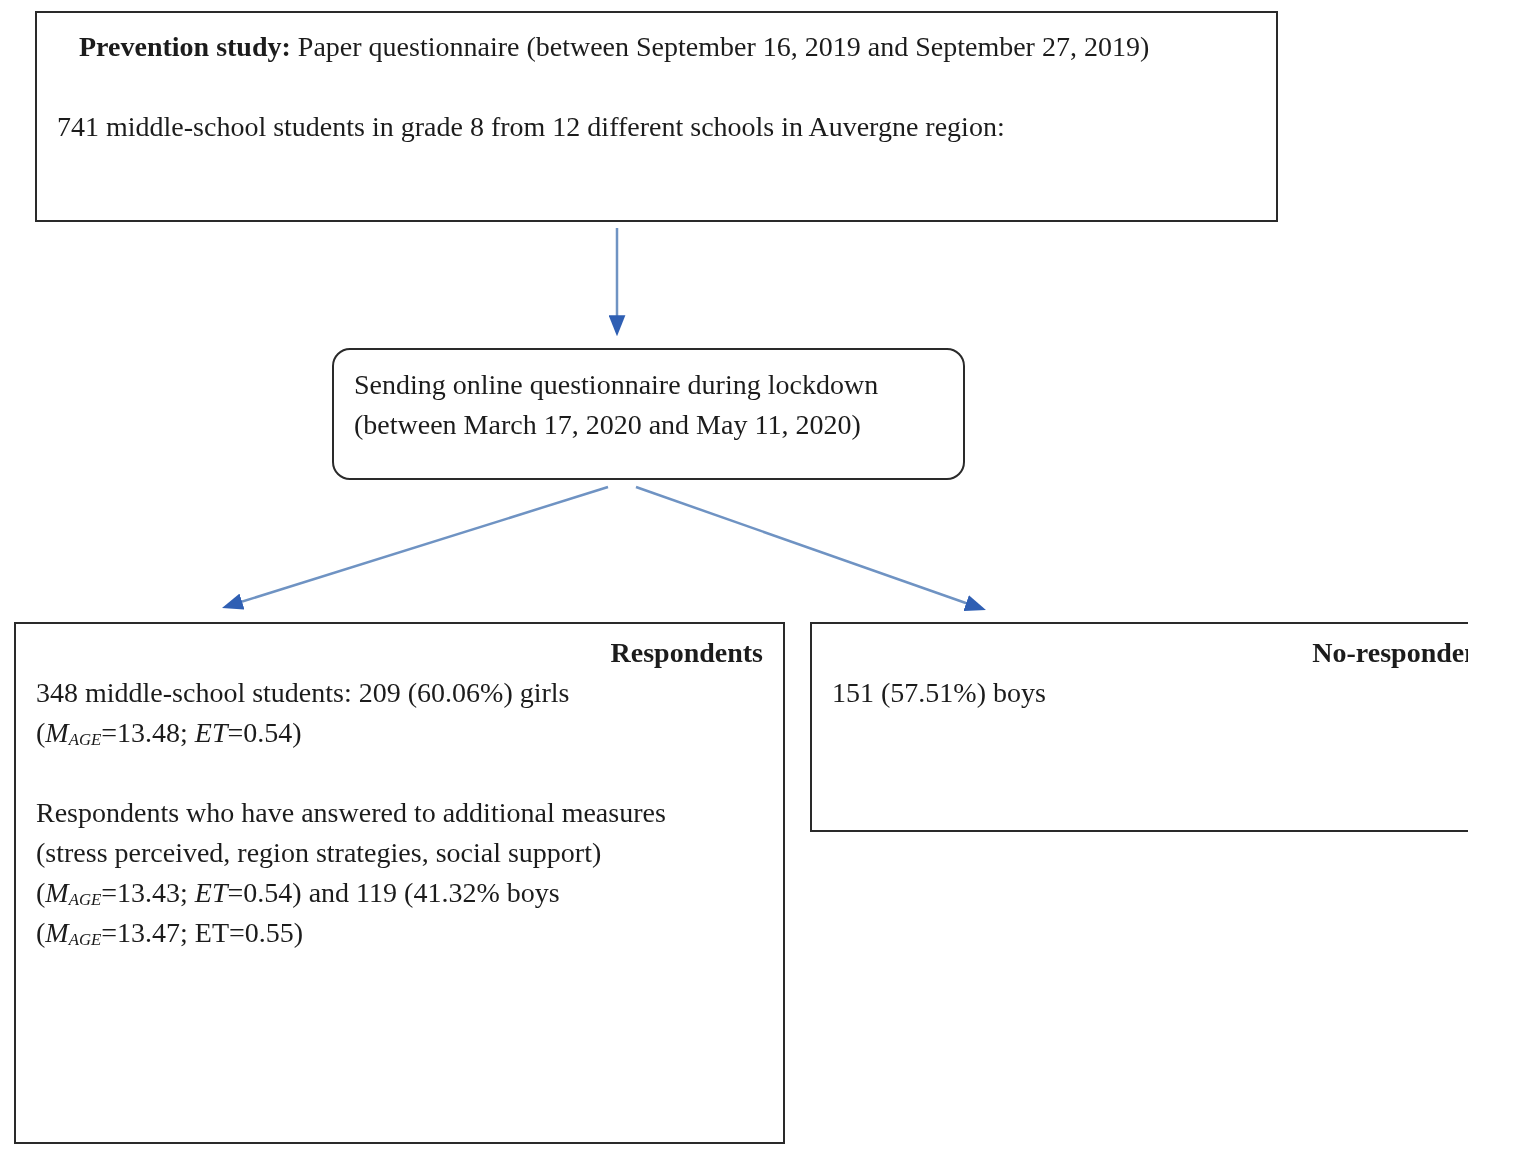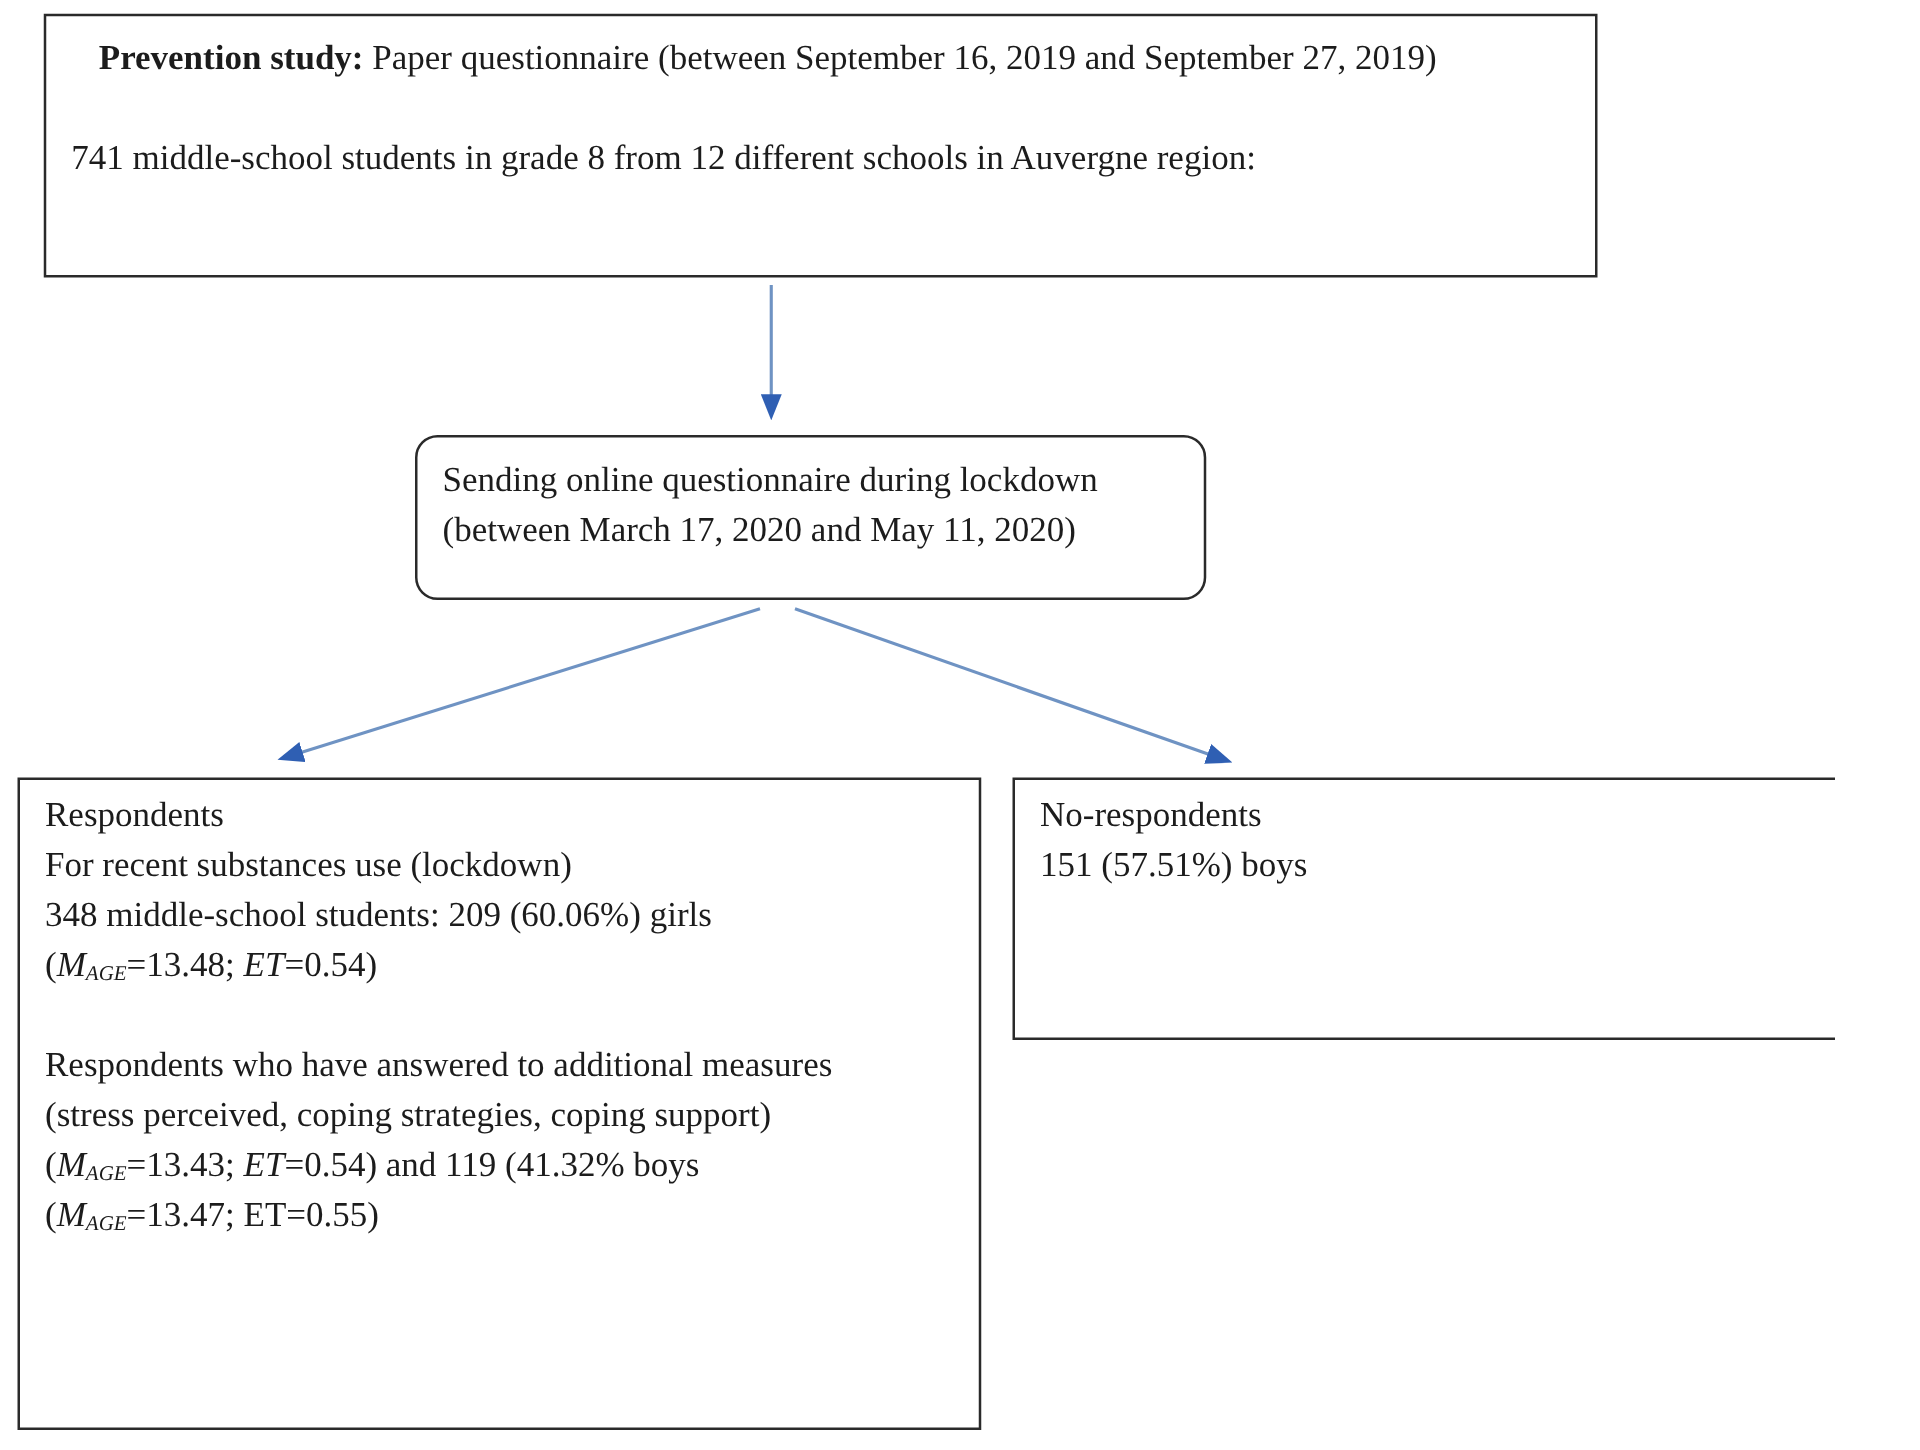--- a/index.html
+++ b/index.html
@@ -24,21 +24,21 @@
     font-size: 28px;
     line-height: 40px;
   }
   #top-box    { left: 35px;  top: 11px;  width: 1243px; height: 211px; padding: 14px 20px; }
   #middle-box { left: 332px; top: 348px; width: 633px;  height: 132px; padding: 15px 20px; border-radius: 18px; }
   #left-box   { left: 14px;  top: 622px; width: 771px;  height: 522px; padding: 9px 20px;  }
   #right-box  { left: 810px; top: 622px; width: 712px;  height: 210px; padding: 9px 20px;  }
   .line { white-space: nowrap; }
   .indent { padding-left: 22px; }
   .bold { font-weight: bold; }
-  .heading { text-align: left; font-weight: normal; }
+  .heading { text-align: right; font-weight: bold; }
   .spacer { height: 40px; }
   i { font-style: italic; }
   sub {
     font-size: 0.60em;
     line-height: 0;
     vertical-align: baseline;
     position: relative;
     top: 0.18em;
   }
   #arrow-layer {
@@ -71,26 +71,25 @@
     <div class="line">741 middle-school students in grade 8 from 12 different schools in Auvergne region:</div>
   </div>
 
   <div class="box" id="middle-box">
     <div class="line">Sending online questionnaire during lockdown</div>
     <div class="line">(between March 17, 2020 and May 11, 2020)</div>
   </div>
 
   <div class="box" id="left-box">
     <div class="heading">Respondents</div>
-    <div class="line">For recent substances use (lockdown)</div>
     <div class="line">348 middle-school students: 209 (60.06%) girls</div>
     <div class="line">(<i>M<sub>AGE</sub></i>=13.48; <i>ET</i>=0.54)</div>
     <div class="spacer"></div>
     <div class="line">Respondents who have answered to additional measures</div>
-    <div class="line">(stress perceived, coping strategies, coping support)</div>
+    <div class="line">(stress perceived, region strategies, social support)</div>
     <div class="line">(<i>M<sub>AGE</sub></i>=13.43; <i>ET</i>=0.54) and 119 (41.32% boys</div>
     <div class="line">(<i>M<sub>AGE</sub></i>=13.47; ET=0.55)</div>
   </div>
 
   <div class="box" id="right-box">
     <div class="heading">No-respondents</div>
     <div class="line">151 (57.51%) boys</div>
   </div>
 
 </div>

